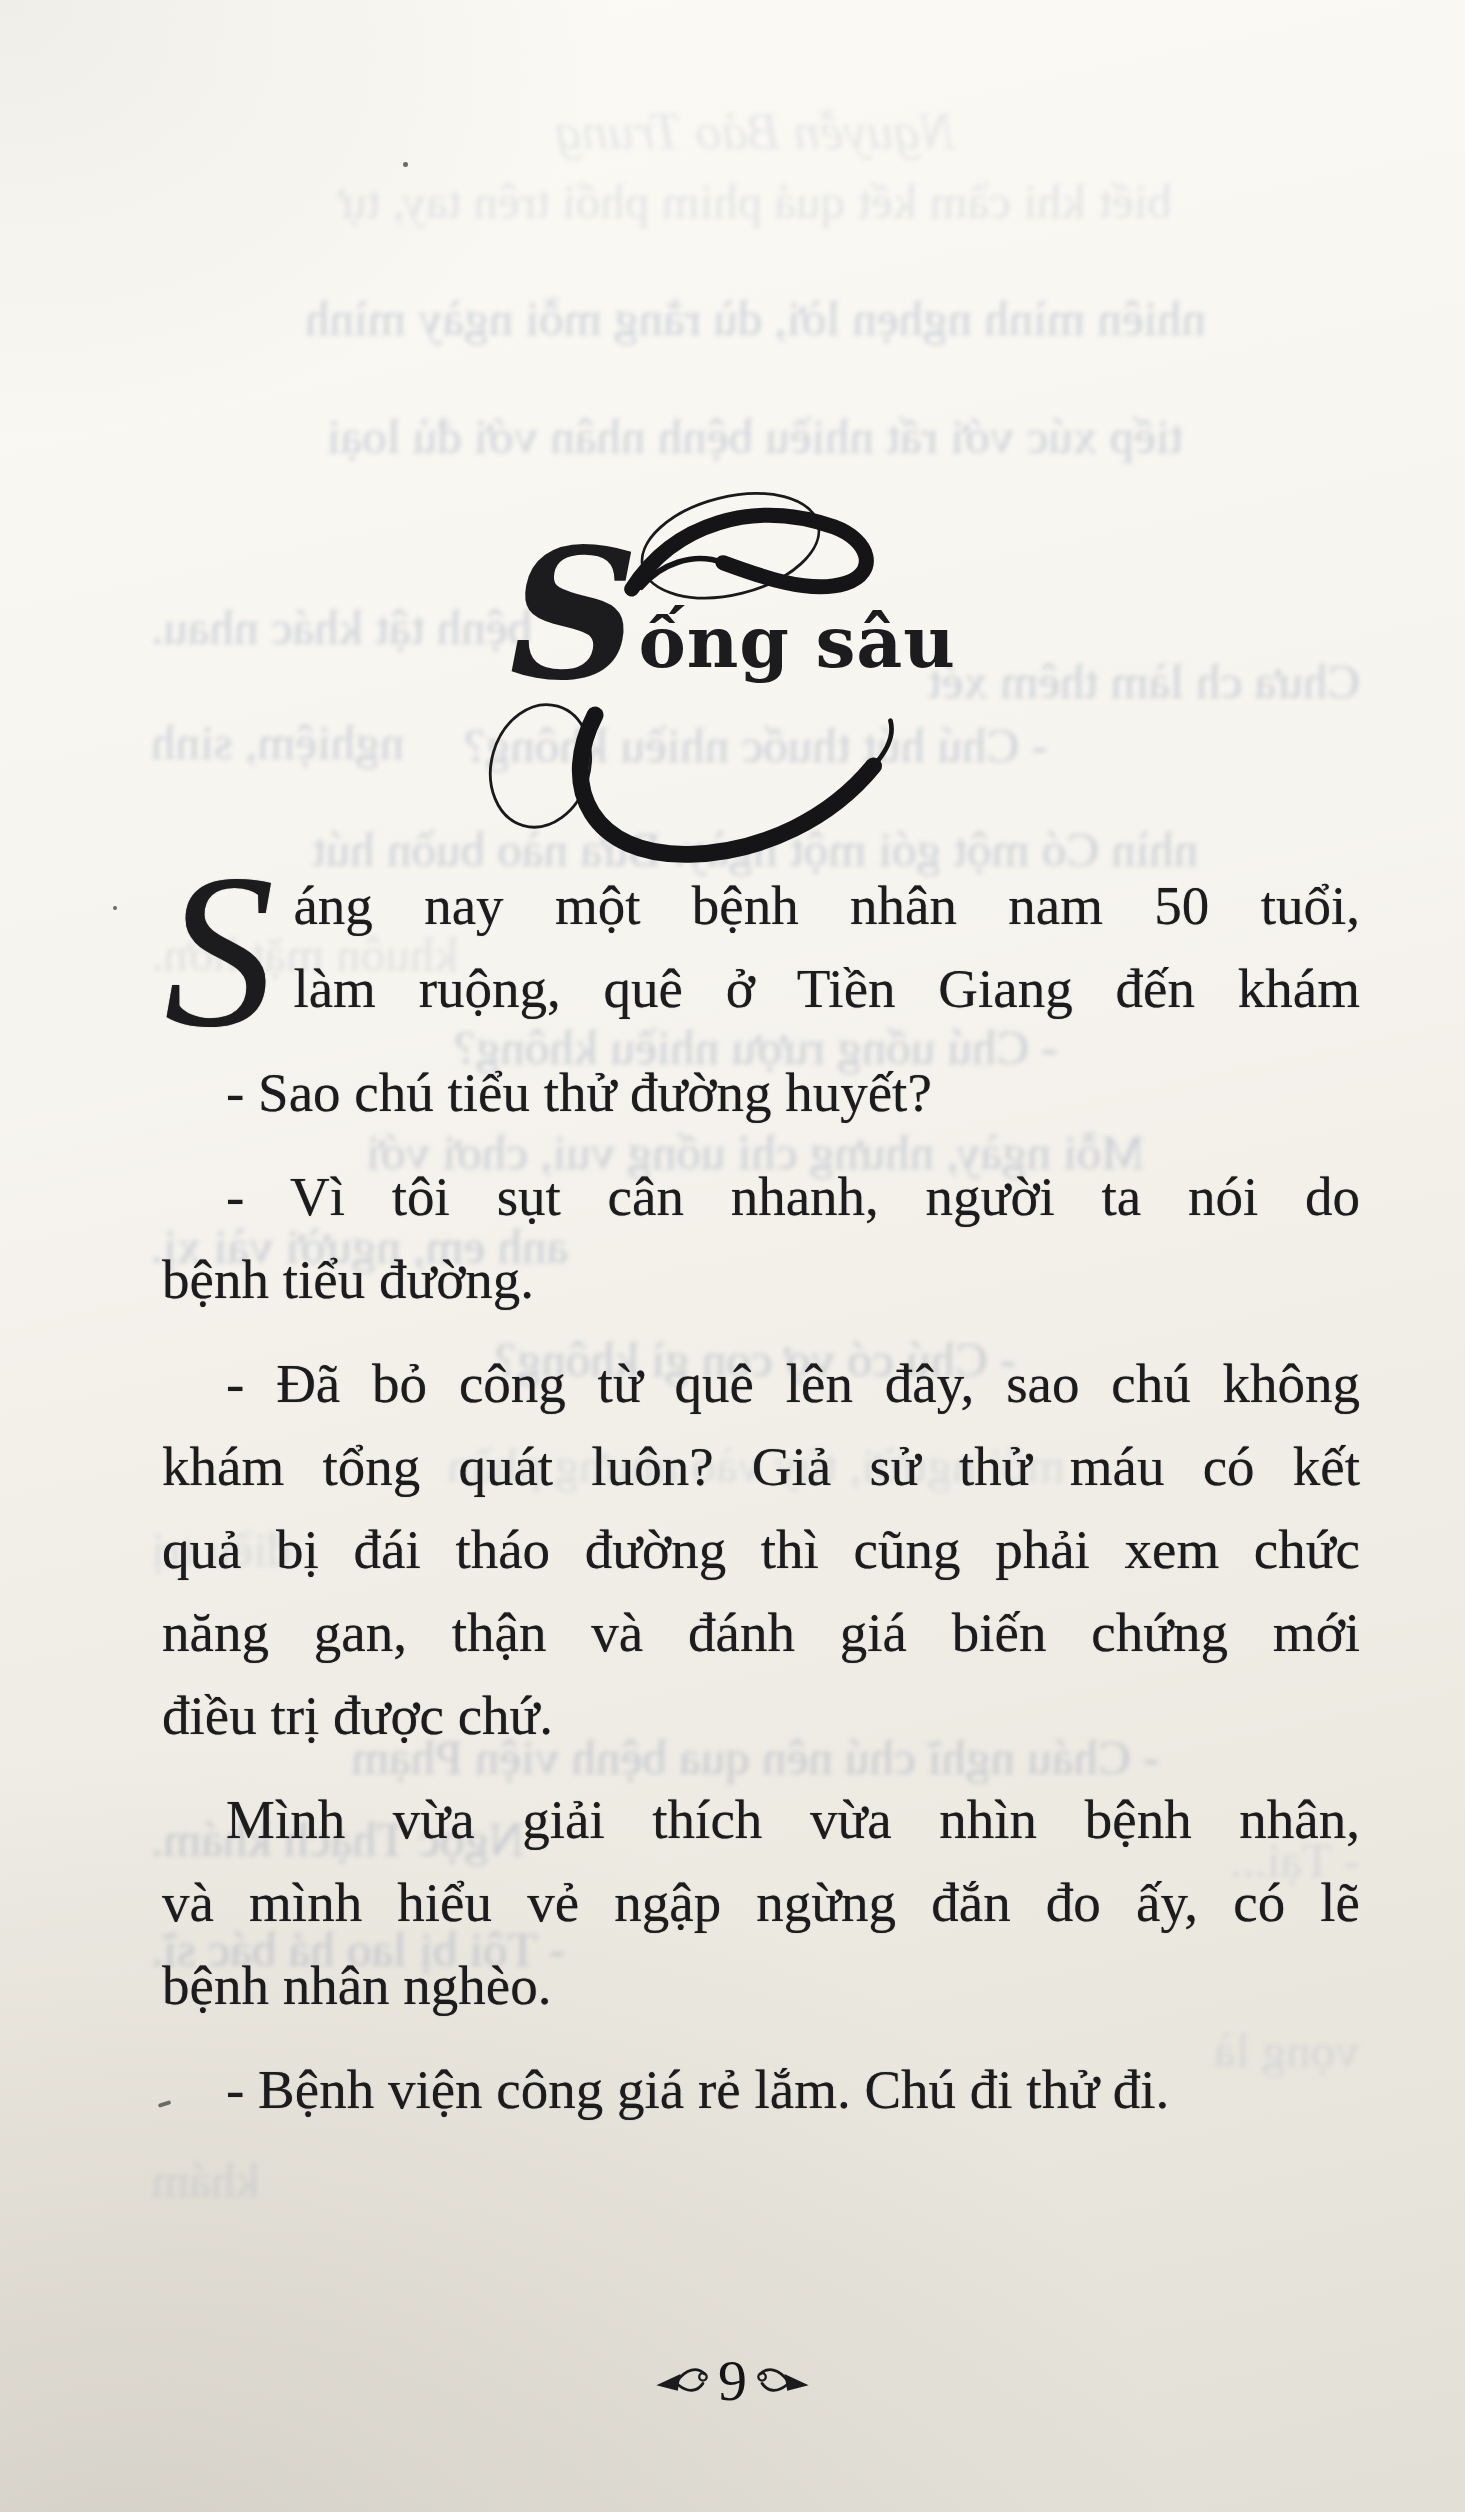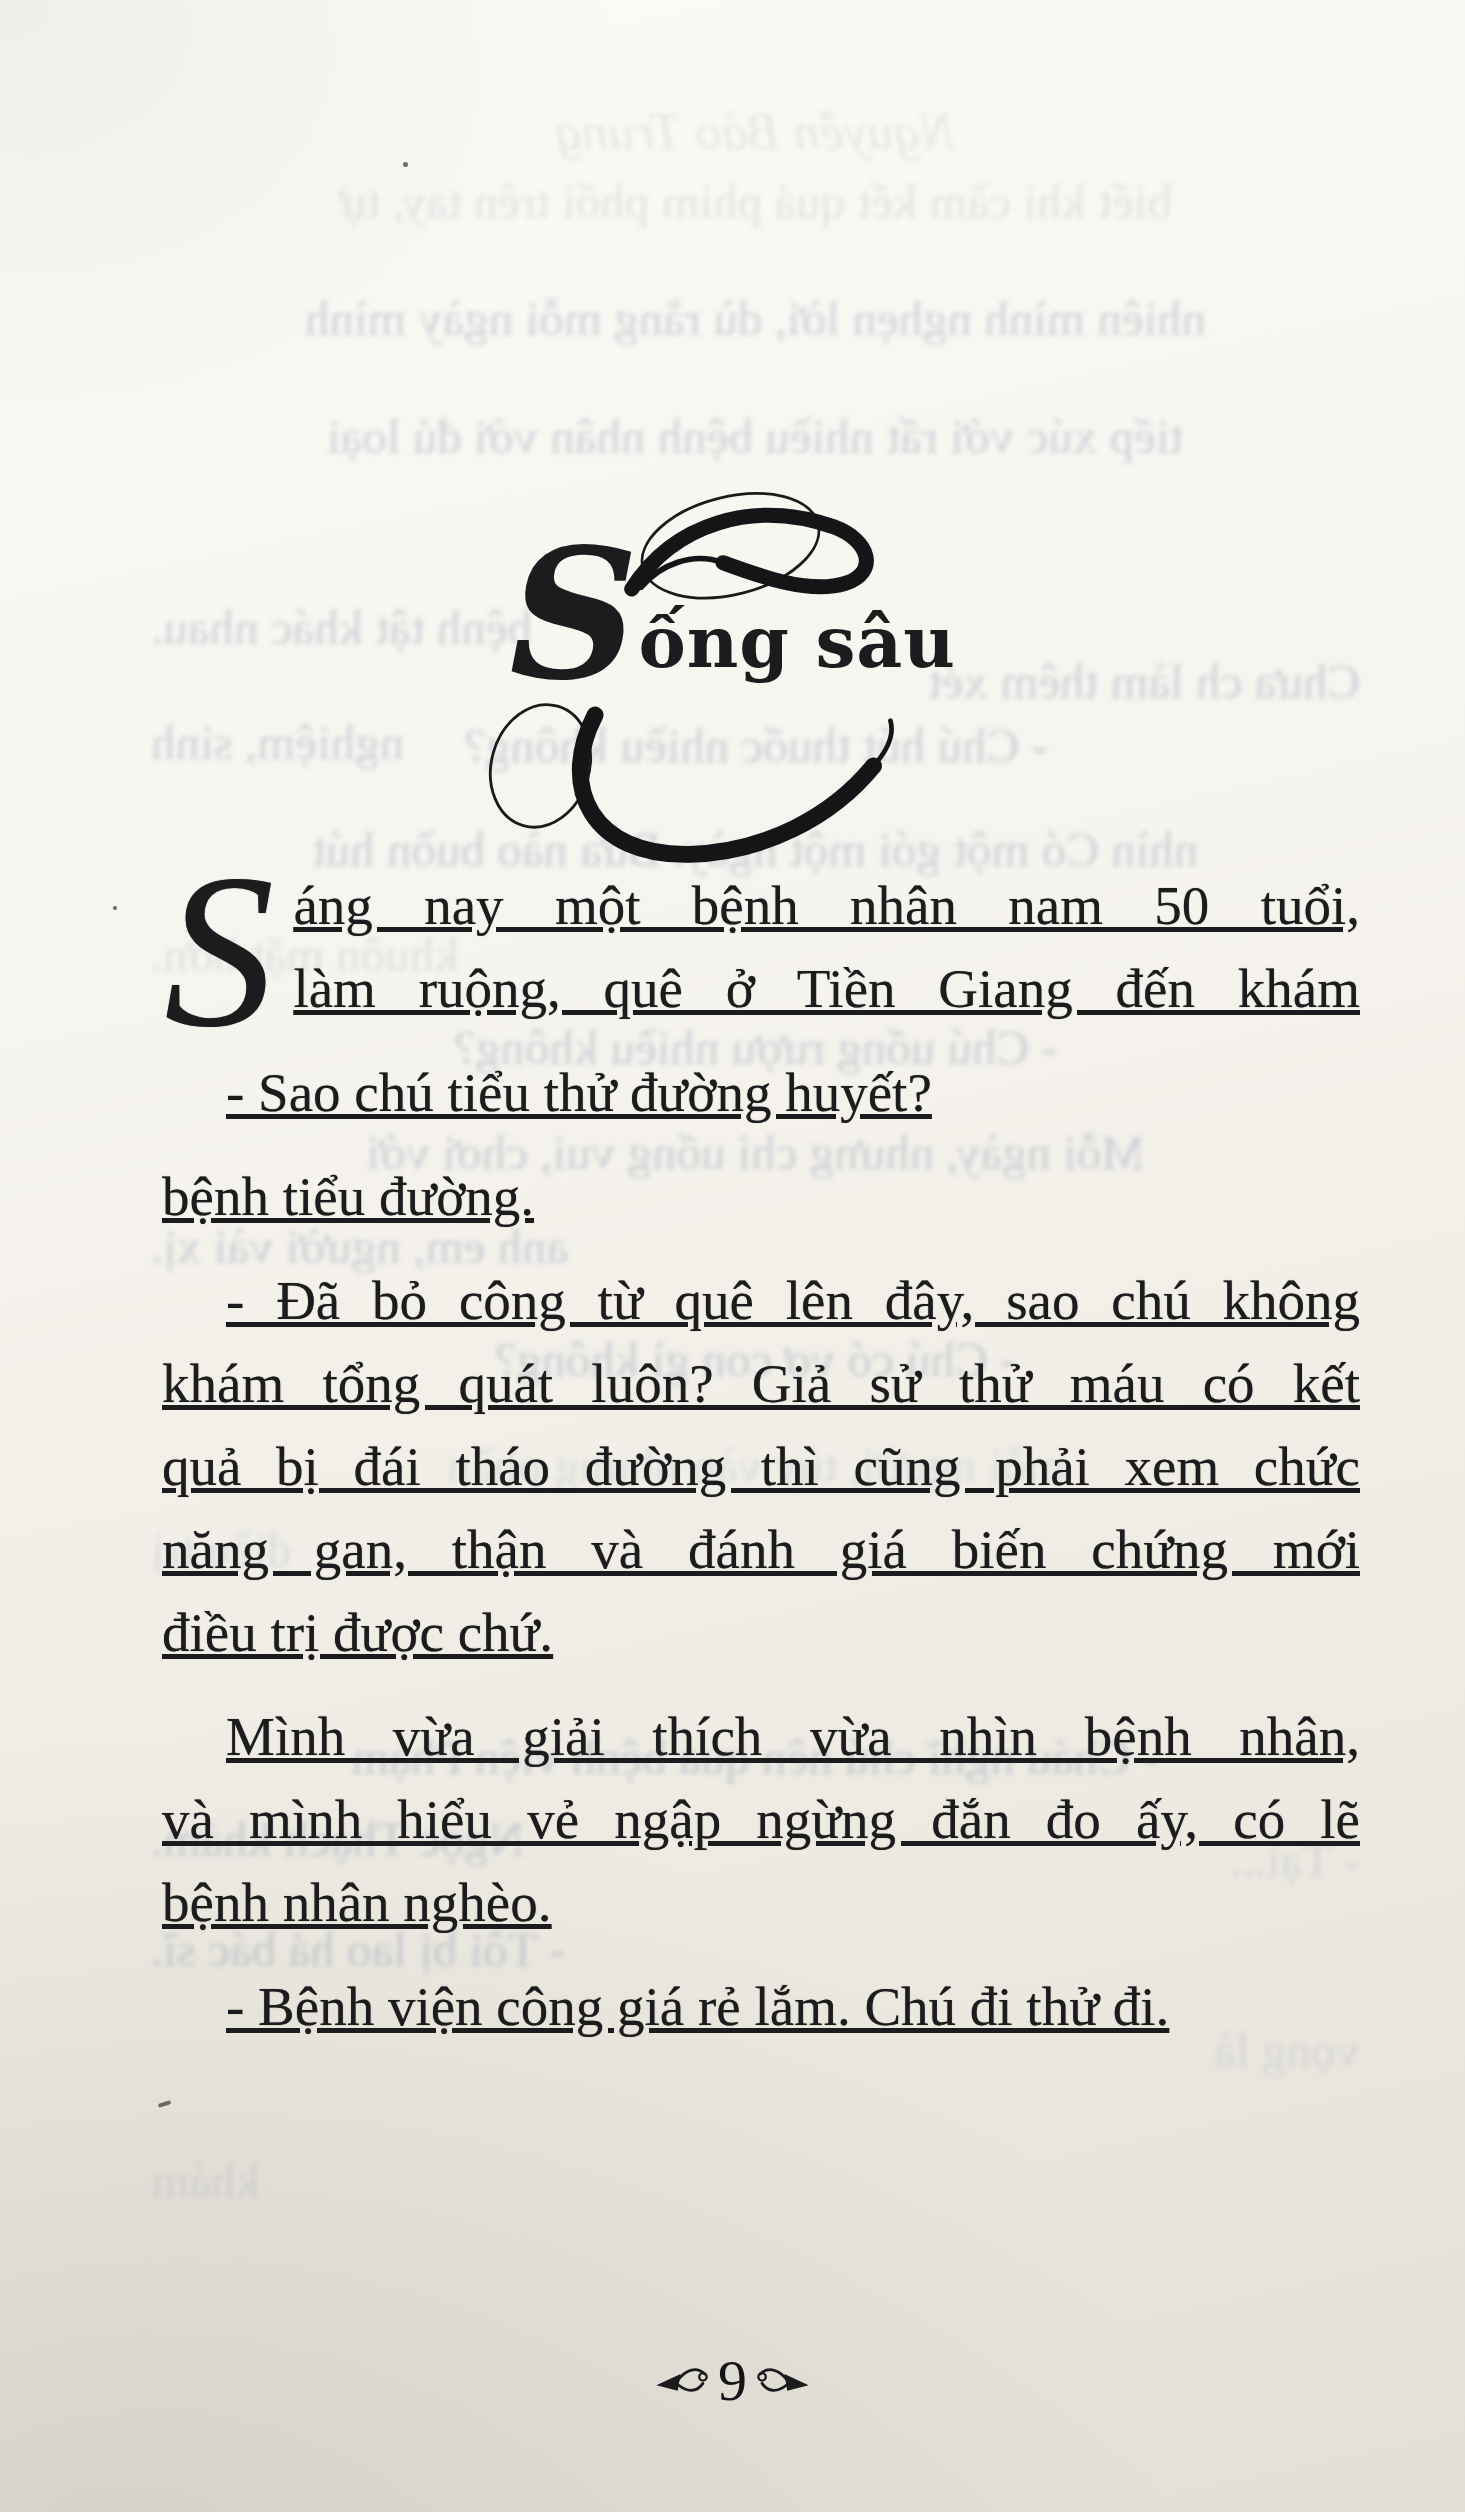--- a/index.html
+++ b/index.html
@@ -42,21 +42,21 @@
     font-size:71px;line-height:87px;padding-top:55px;padding-left:5.6px;
     letter-spacing:0.9px;position:relative;z-index:2;
   }
   
   .article{
     position:absolute;top:864px;left:162px;right:105px;
     text-shadow:0 0 0.9px rgba(25,25,28,.65);
   }
   .para{margin-top:21px;}
   .para:first-child{margin-top:0;}
-  .line{font-size:55px;line-height:83px;height:83px;overflow:visible;text-decoration:underline;}
+  .line{font-size:55px;line-height:83px;height:83px;overflow:visible;}
   .line.j{text-align:justify;text-align-last:justify;}
   .line.ind{padding-left:64px;}
   .dropcap{
     float:left;
     font-family:"Liberation Serif",serif;font-style:italic;font-weight:400;
     font-size:221px;line-height:162px;height:166px;
     padding:5.6px 19px 0 1.9px;
   }
   
   .footer{
@@ -116,20 +116,21 @@
   <div class="article">
       <div class="para opening">
         <span class="dropcap">S</span>
         <div class="line j">áng nay một bệnh nhân nam 50 tuổi,</div>
         <div class="line j">làm ruộng, quê ở Tiền Giang đến khám</div>
       </div>
       <div class="para dialogue">
         <div class="line ind">- Sao chú tiểu thử đường huyết?</div>
       </div>
       <div class="para dialogue">
+        <div class="line j ind">- Vì tôi sụt cân nhanh, người ta nói do</div>
         <div class="line">bệnh tiểu đường.</div>
       </div>
       <div class="para dialogue">
         <div class="line j ind">- Đã bỏ công từ quê lên đây, sao chú không</div>
         <div class="line j">khám tổng quát luôn? Giả sử thử máu có kết</div>
         <div class="line j">quả bị đái tháo đường thì cũng phải xem chức</div>
         <div class="line j">năng gan, thận và đánh giá biến chứng mới</div>
         <div class="line">điều trị được chứ.</div>
       </div>
       <div class="para narration">

